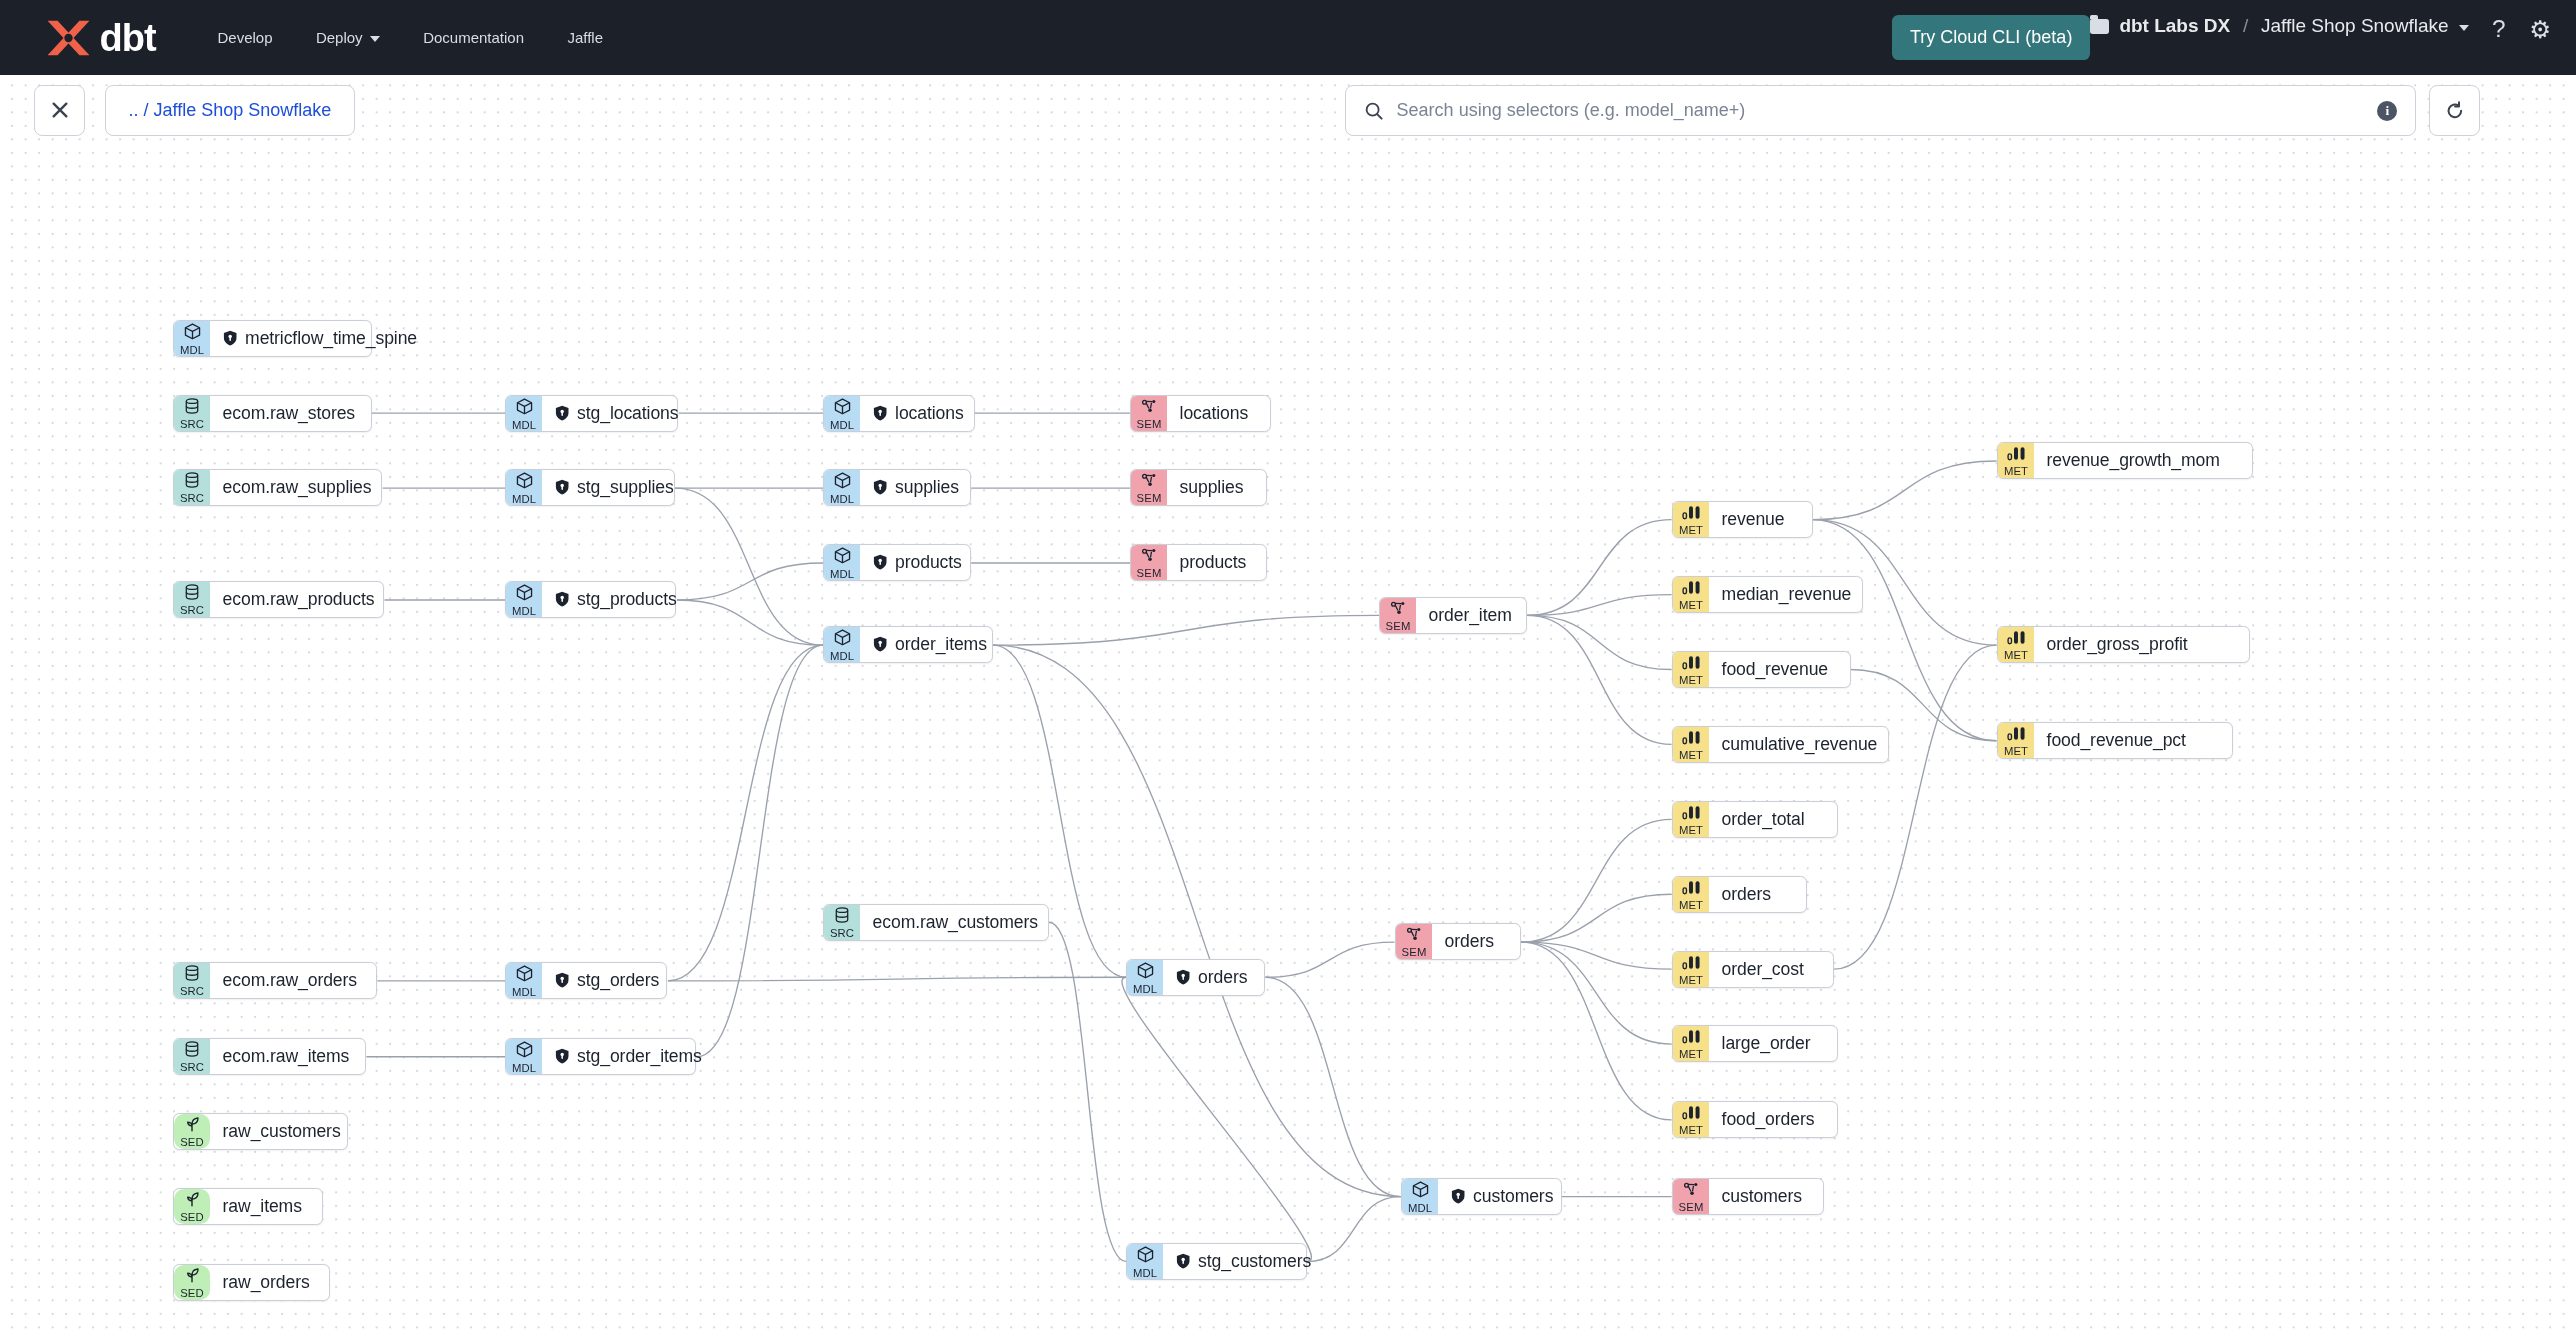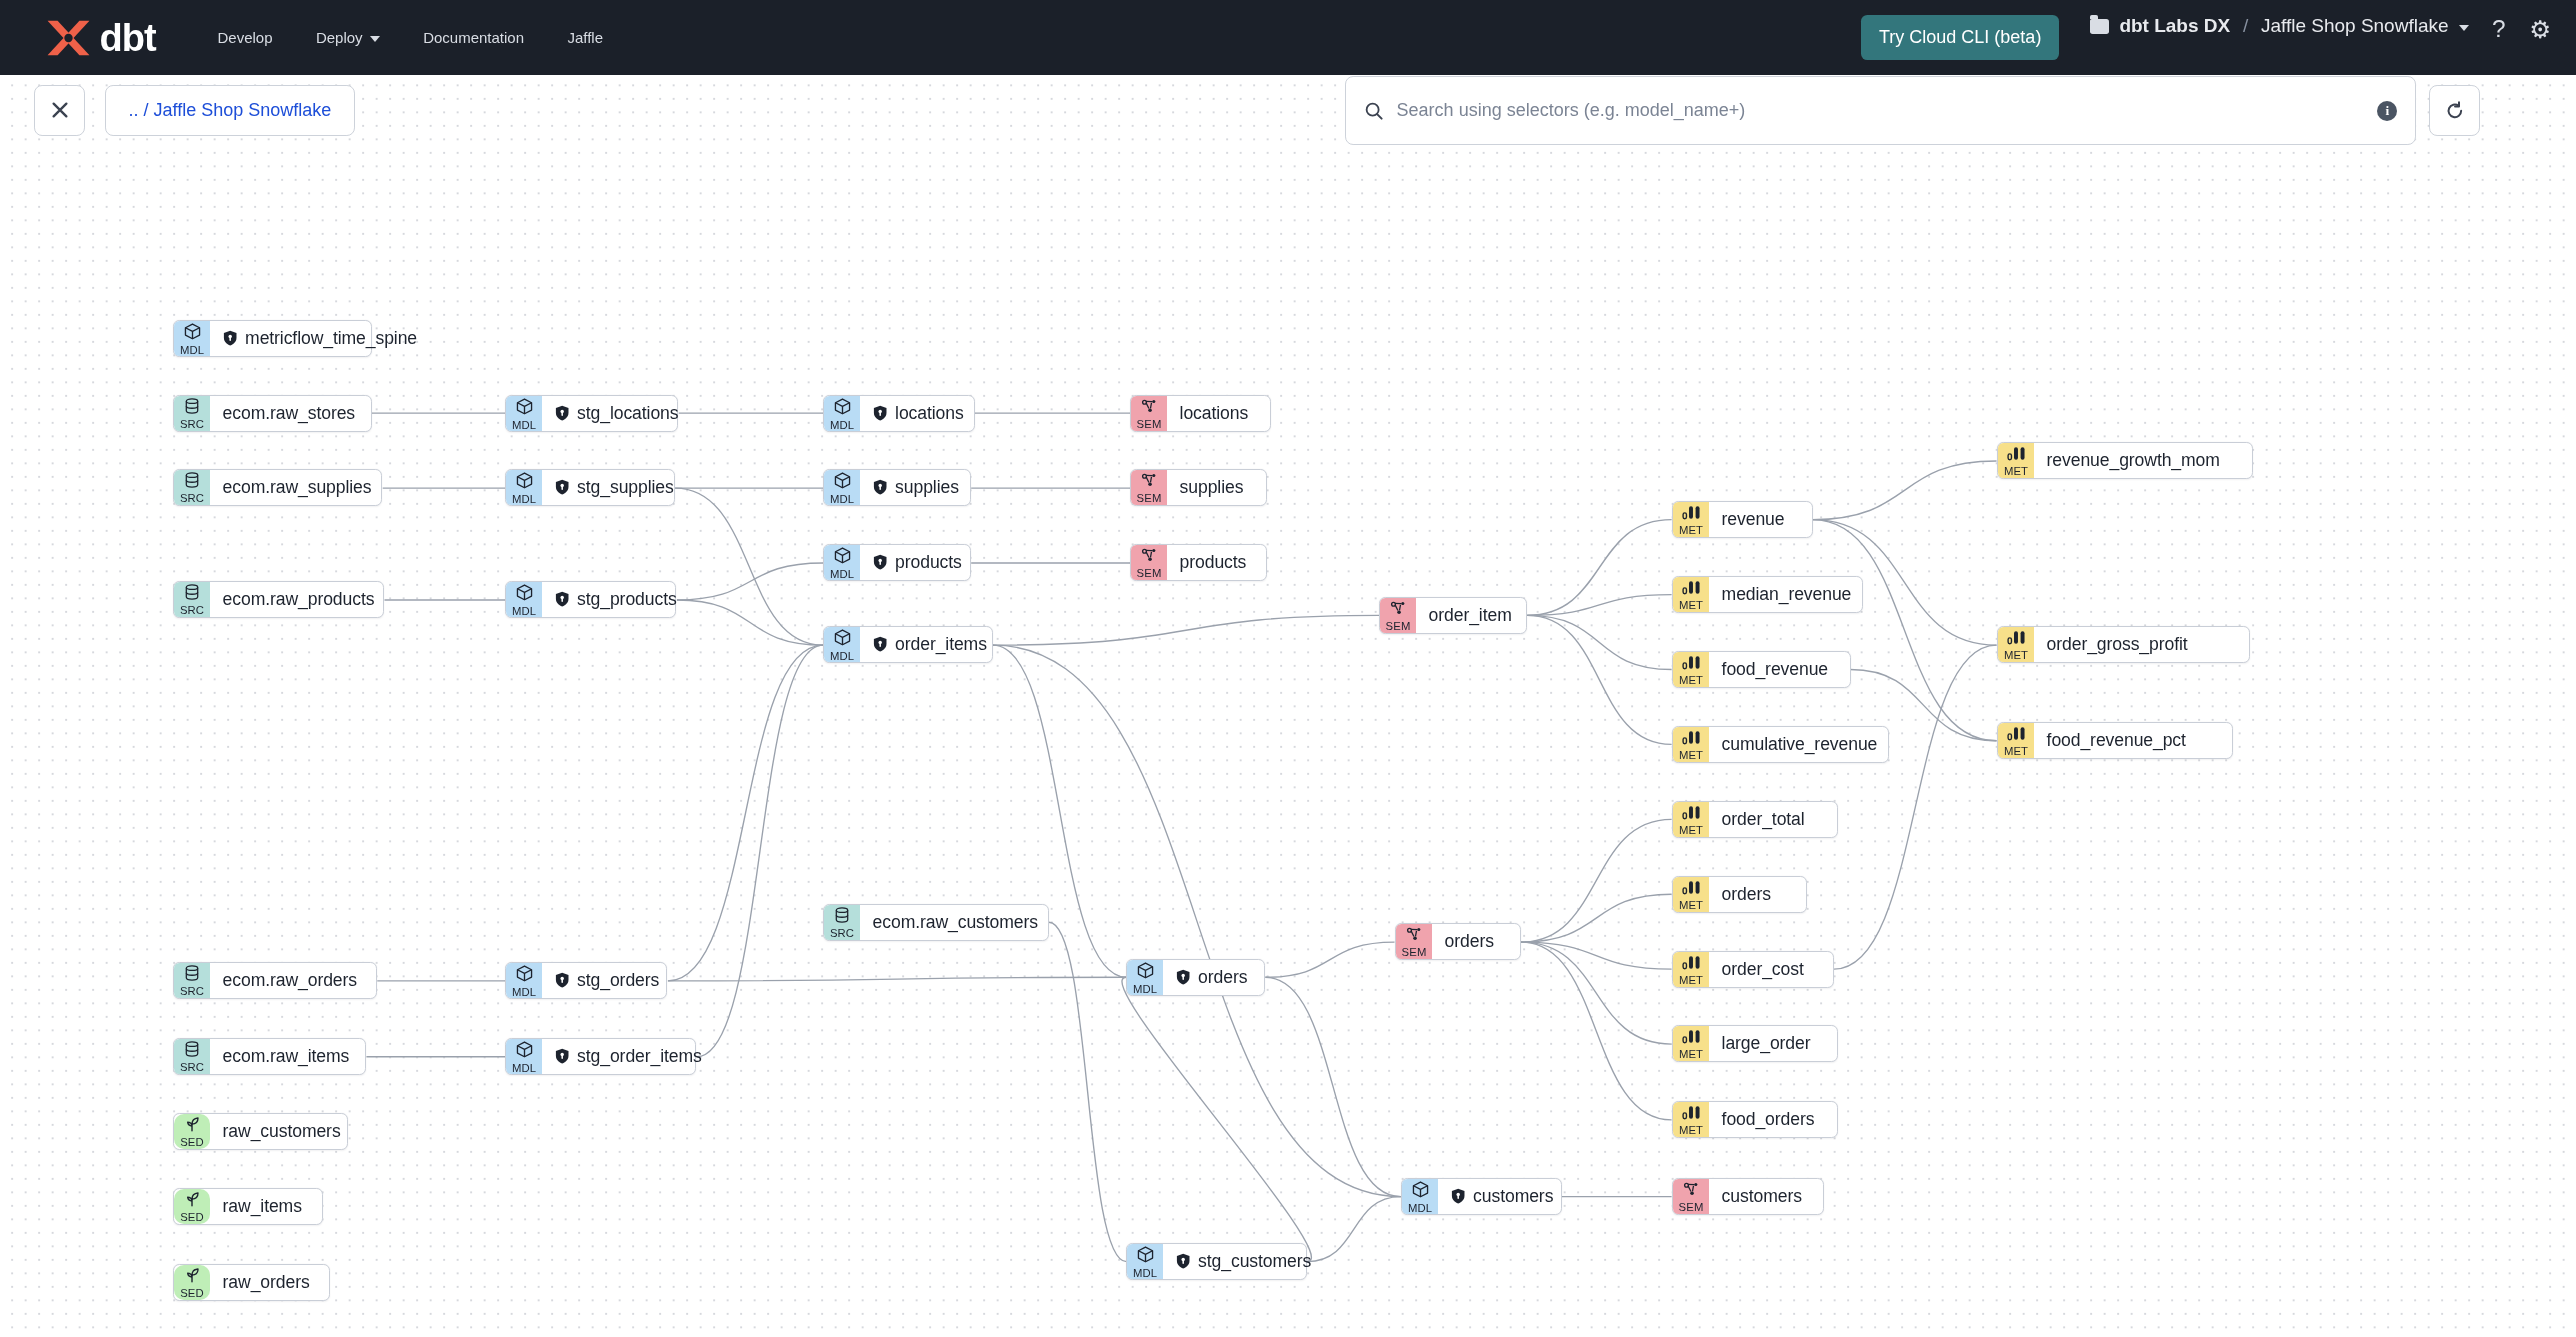--- a/index.html
+++ b/index.html
@@ -40,21 +40,21 @@
     margin-left: auto; display: flex; align-items: flex-start; gap: 0;
   }
   .cli-btn {
     background: #33767c; color: #ffffff;
     font-size: 18px; font-weight: 500;
     padding: 11.7px 18px; border-radius: 6.3px;
     cursor: pointer; white-space: nowrap;
   }
   .acct {
     display: flex; align-items: center; gap: 10px;
-    margin-left: 31px; color: #e8eaee; font-size: 19px; font-weight:600;
+    color: #e8eaee; font-size: 19px; font-weight:600;
     white-space: nowrap;
   }
   .folder-ico {
     width: 19px; height: 15.3px; background: #d9dde4;
     border-radius: 1.8px 2.7px 2.7px 2.7px; position: relative; flex:none;
   }
   .folder-ico::before {
     content:''; position:absolute; top:-3.6px; left:0;
     width: 8.1px; height: 3.6px; background:#d9dde4; border-radius:1.8px 1.8px 0 0;
   }
@@ -85,21 +85,21 @@
     height: 51px; border: 0.9px solid #cdd2da; border-radius: 8.1px;
     background: #ffffff; display: flex; align-items: center;
     padding: 0 22.6px; margin-left: 20px; cursor: pointer;
     font-size: 18px; color: #1d4ed8; white-space: nowrap; flex:none;
   }
   .search-wrap {
     position: absolute; left: 1345px; top: 10px;
     width: 1135px; height: 51px; display: flex; align-items: center; gap: 12.6px;
   }
   .search-box {
-    flex: 1; height: 69px; border: 0.9px solid #cdd2da; border-radius: 8.1px;
+    flex: 1; height: 51px; border: 0.9px solid #cdd2da; border-radius: 8.1px;
     background: #ffffff; display: flex; align-items: center;
     padding: 0 18px; gap: 12.6px;
   }
   .search-input {
     border: none; outline: none; flex: 1; font-size: 18px;
     color: #262a33; font-family: "Liberation Sans", sans-serif;
     background: transparent;
   }
   .search-input::placeholder { color: #7b8494; }
   .info-ico {

